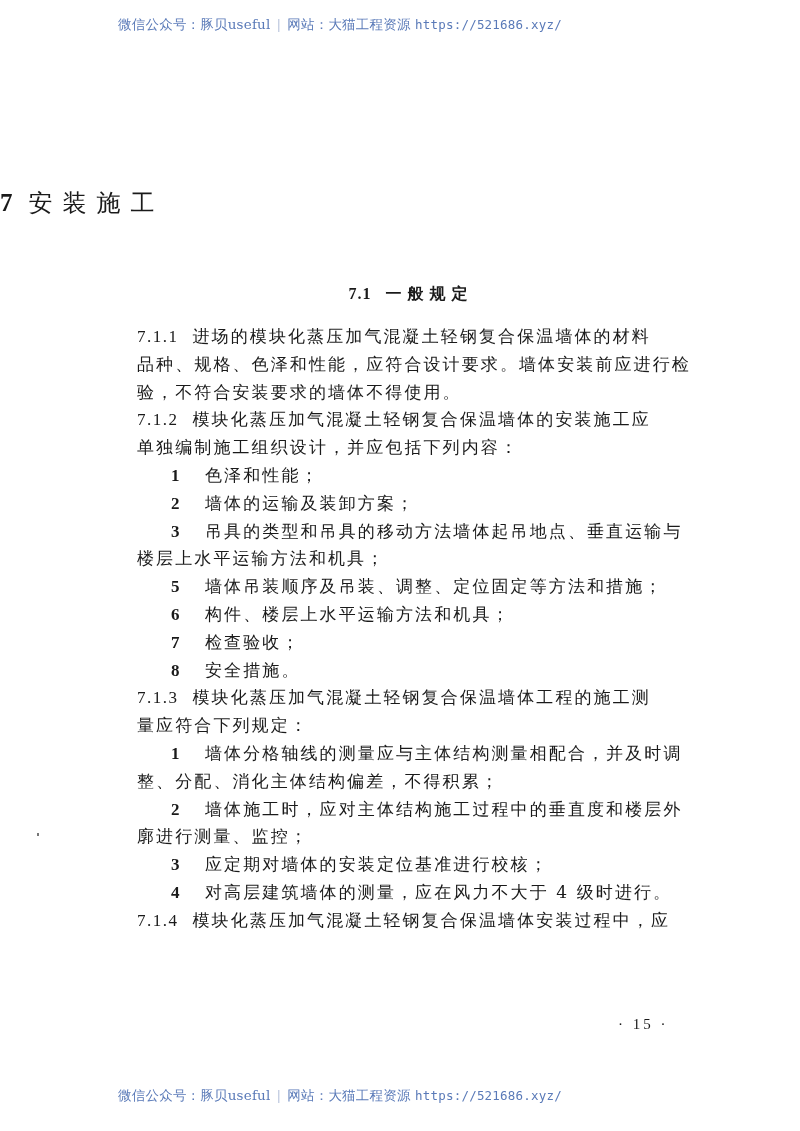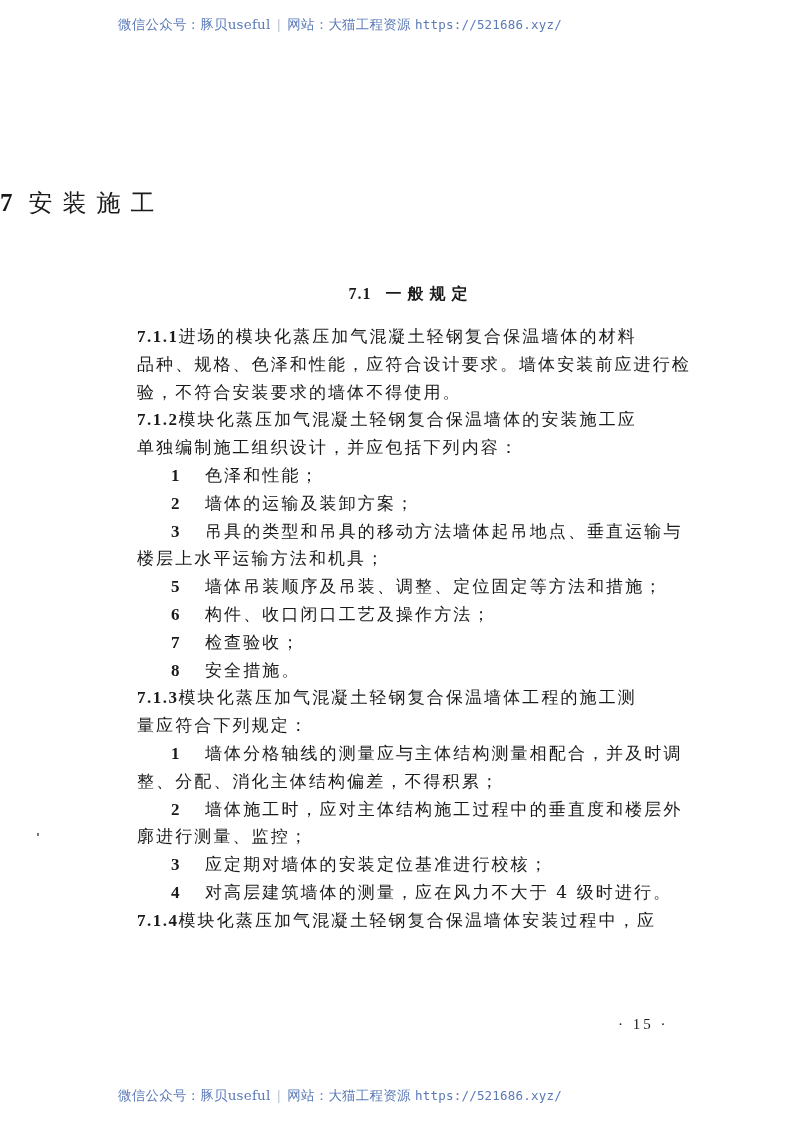--- a/index.html
+++ b/index.html
@@ -16,21 +16,21 @@
   .chapter-title { position: absolute; top: 187px; left: 0; width: 688px; text-align: left;
                    font-size: 24px; letter-spacing: 10px; }
   .chapter-title .num { font-family: "Liberation Serif", serif; font-weight: bold; font-size: 25px; margin-right: 16px; letter-spacing: 0; }
 
   .section-title { position: absolute; top: 284px; left: 11px; width: 800px; text-align: center;
                    font-size: 16px; font-weight: bold; letter-spacing: 6px; }
   .section-title .num { font-family: "Liberation Serif", serif; letter-spacing: 1px; margin-right: 14px; }
 
   .body { position: absolute; left: 137px; top: 323px; width: 540px; font-size: 17px; line-height: 27.8px; }
   .line { white-space: nowrap; letter-spacing: 2.1px; height: 27.8px; }
-  .clause-num { font-family: "Liberation Serif", serif; font-weight: bold; letter-spacing: 1.5px; margin-right: 0; }
+  .clause-num { font-family: "Liberation Serif", serif; font-weight: normal; letter-spacing: 1.5px; margin-right: 14px; }
   .item { padding-left: 34px; }
   .item-num { font-family: "Liberation Serif", serif; font-weight: bold; display: inline-block; width: 34px; }
 
   .page-num { position: absolute; top: 1016px; left: 618px; font-size: 15px; font-family: "Liberation Serif", serif; letter-spacing: 3px; }
   .speck { position: absolute; left: 37px; top: 833px; width: 2px; height: 3px; background: #777; }
 </style>
 </head>
 <body>
 
 <div class="watermark wm-top">
@@ -50,21 +50,21 @@
     <div class="line"><span class="clause-num">7.1.1</span><span>进场的模块化蒸压加气混凝土轻钢复合保温墙体的材料</span></div>
     <div class="line"><span>品种、规格、色泽和性能，应符合设计要求。墙体安装前应进行检</span></div>
     <div class="line"><span>验，不符合安装要求的墙体不得使用。</span></div>
     <div class="line"><span class="clause-num">7.1.2</span><span>模块化蒸压加气混凝土轻钢复合保温墙体的安装施工应</span></div>
     <div class="line"><span>单独编制施工组织设计，并应包括下列内容：</span></div>
     <div class="line item"><span class="item-num">1</span><span>色泽和性能；</span></div>
     <div class="line item"><span class="item-num">2</span><span>墙体的运输及装卸方案；</span></div>
     <div class="line item"><span class="item-num">3</span><span>吊具的类型和吊具的移动方法墙体起吊地点、垂直运输与</span></div>
     <div class="line"><span>楼层上水平运输方法和机具；</span></div>
     <div class="line item"><span class="item-num">5</span><span>墙体吊装顺序及吊装、调整、定位固定等方法和措施；</span></div>
-    <div class="line item"><span class="item-num">6</span><span>构件、收口闭口工艺及操作方法；</span></div>
+    <div class="line item"><span class="item-num">6</span><span>构件、楼层上水平运输方法和机具；</span></div>
     <div class="line item"><span class="item-num">7</span><span>检查验收；</span></div>
     <div class="line item"><span class="item-num">8</span><span>安全措施。</span></div>
     <div class="line"><span class="clause-num">7.1.3</span><span>模块化蒸压加气混凝土轻钢复合保温墙体工程的施工测</span></div>
     <div class="line"><span>量应符合下列规定：</span></div>
     <div class="line item"><span class="item-num">1</span><span>墙体分格轴线的测量应与主体结构测量相配合，并及时调</span></div>
     <div class="line"><span>整、分配、消化主体结构偏差，不得积累；</span></div>
     <div class="line item"><span class="item-num">2</span><span>墙体施工时，应对主体结构施工过程中的垂直度和楼层外</span></div>
     <div class="line"><span>廓进行测量、监控；</span></div>
     <div class="line item"><span class="item-num">3</span><span>应定期对墙体的安装定位基准进行校核；</span></div>
     <div class="line item"><span class="item-num">4</span><span>对高层建筑墙体的测量，应在风力不大于 4 级时进行。</span></div>

